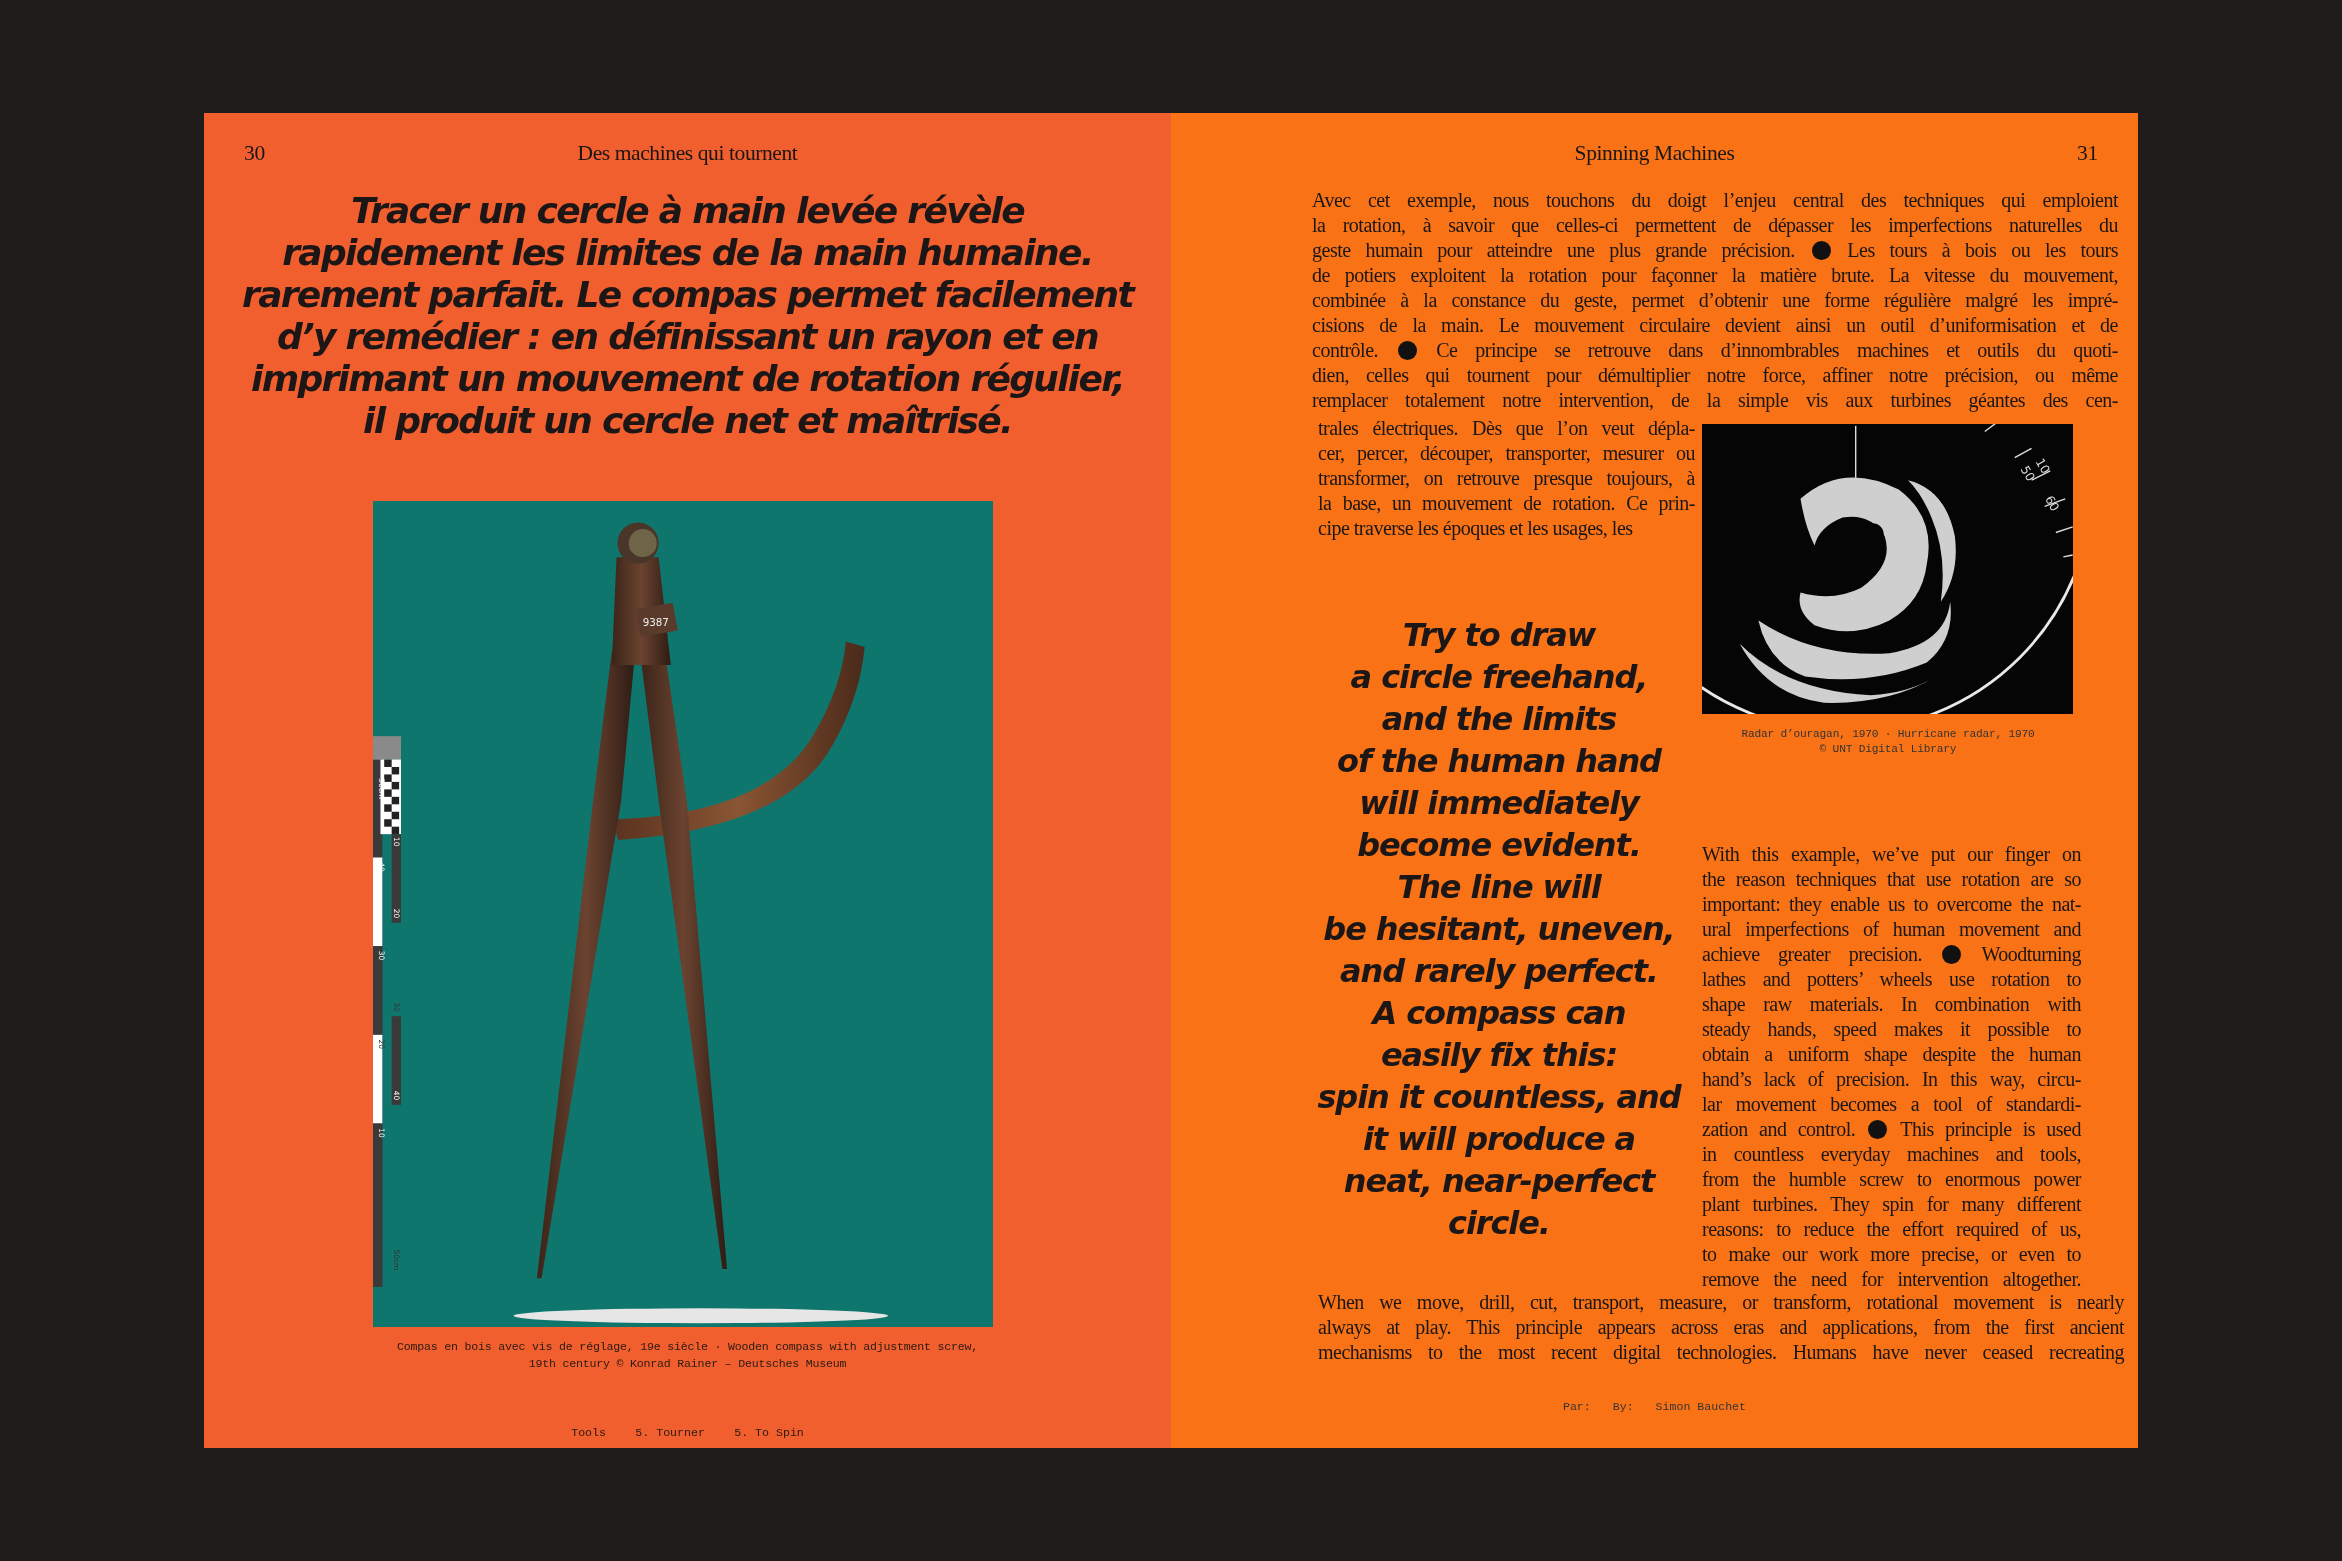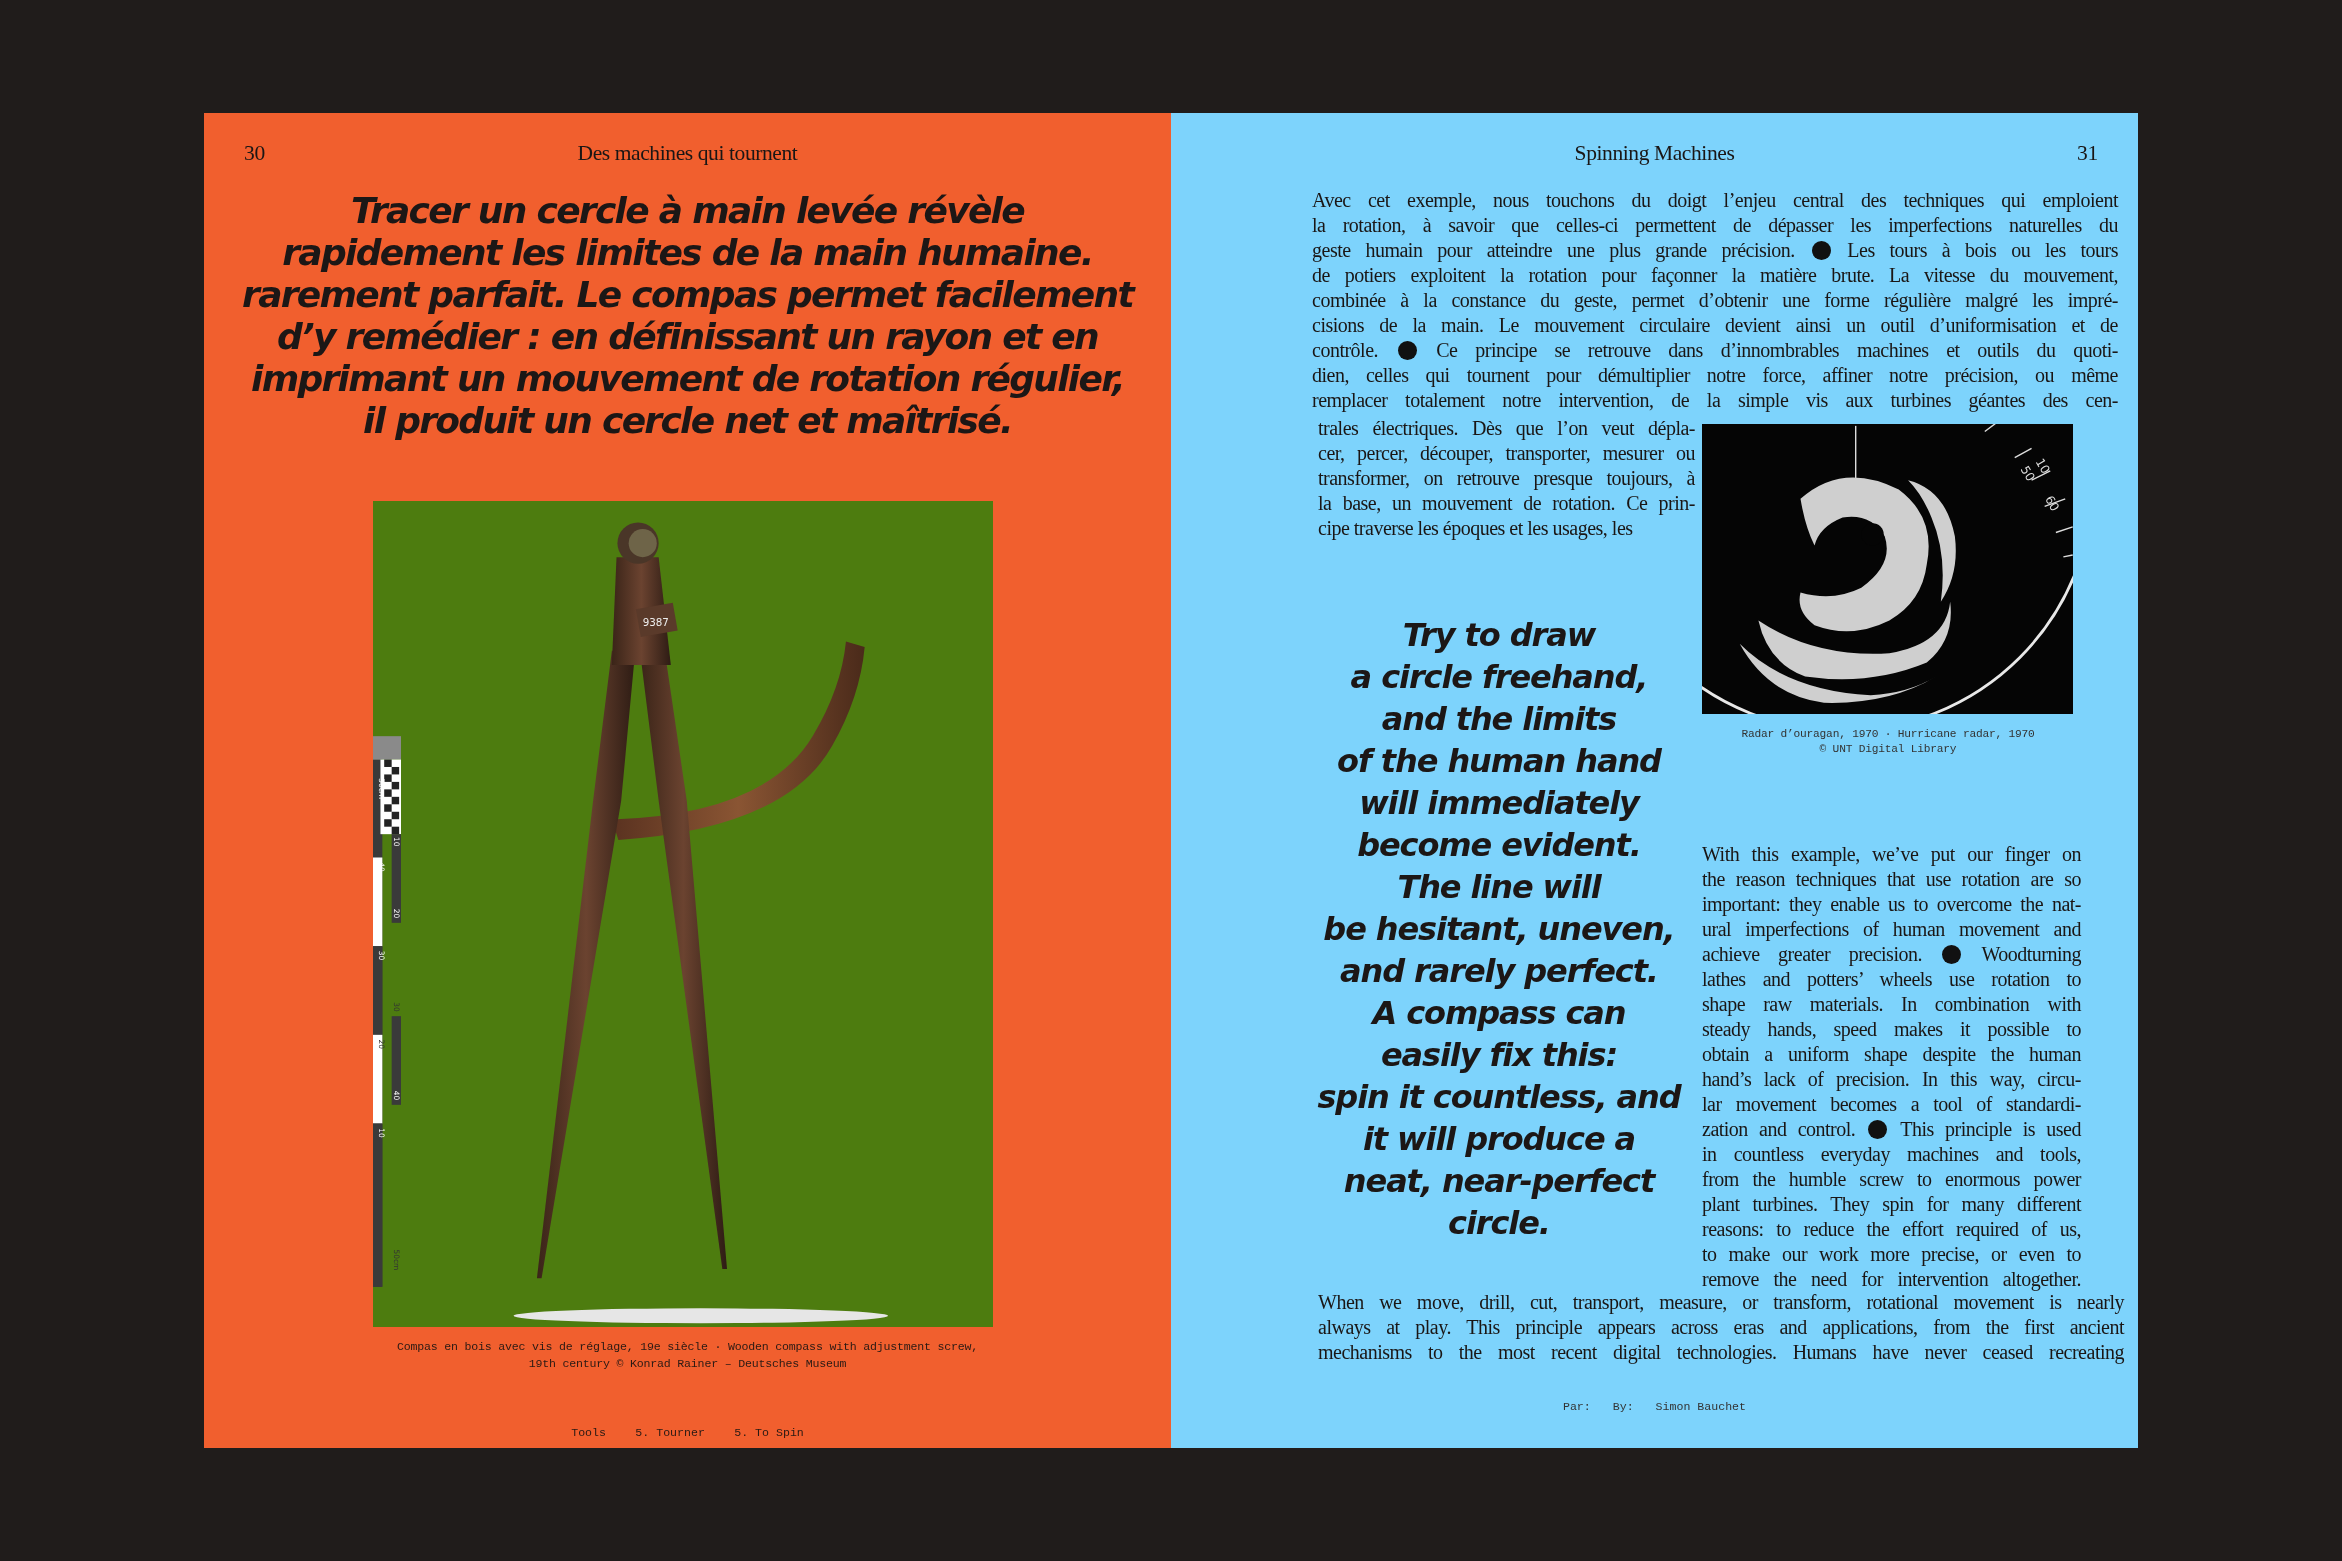--- a/index.html
+++ b/index.html
@@ -2,35 +2,35 @@
 <html style="font-size:15px"><head>
 <meta charset="utf-8">
 <style>
   * { box-sizing: border-box; margin: 0; padding: 0; }
   html, body { width: 2342px; height: 1562px; background: #201c1b; overflow: hidden; }
   body { position: relative; font-family: "Liberation Serif", serif; color: #1a1615; }
 
   .spread { position: absolute; left: 204px; top: 113px; width: 1934px; height: 1335px; display: flex; }
   .page { position: relative; width: 967px; height: 1335px; }
   .page-left { background: #f15f2e; }
-  .page-right { background: #7dd3fc; }
+  .page-right { background: #f97316; }
 
   .folio { position: absolute; top: 28px; font-size: 21.5px; letter-spacing: -0.3px; font-family: "Liberation Serif", serif; }
   .runhead { position: absolute; top: 28px; font-size: 21.5px; letter-spacing: -0.4px; font-family: "Liberation Serif", serif; }
 
   .display {
     font-family: "DejaVu Sans", sans-serif;
     font-weight: bold; font-style: oblique;
     color: #1c1716; text-align: center;
     letter-spacing: -1.7px;
   }
   .left-display { position: absolute; left: 37px; right: 37px; top: 77px; font-size: 36px; line-height: 42px; }
   .left-display span { display: block; white-space: nowrap; }
 
-  .photo-frame { position: absolute; left: 169px; top: 388px; width: 620px; height: 826px; background: #4d7c0f; overflow: hidden; }
+  .photo-frame { position: absolute; left: 169px; top: 388px; width: 620px; height: 826px; background: #0f766e; overflow: hidden; }
   .ruler { position: absolute; left: 0; top: 234px; width: 28px; height: 553px; }
   .caption-mono { font-family: "Liberation Mono", monospace; font-size: 11.6px; line-height: 17px; text-align: center; letter-spacing: -0.2px; }
   .left-caption { position: absolute; left: 112px; right: 112px; top: 1225px; color: #2a1a14; }
   .left-footer { position: absolute; left: 0; right: 0; top: 1287px; text-align: center; font-family: "Liberation Mono", monospace; font-size: 11.6px; color: #2a1a14; margin-top: 26px; }
   .left-footer span { margin: 0 11.2px; }
 
   .body-text { font-family: "Liberation Serif", serif; font-size: 20px; line-height: 25px; letter-spacing: -0.5px; text-align: justify; hyphens: manual; }
   .fr-top { position: absolute; left: 141px; width: 806px; top: 75px; }
   .fr-top span, .fr-col span, .en-col span, .en-bottom span { display: block; text-align: justify; text-align-last: justify; white-space: nowrap; }
   .fr-col { position: absolute; left: 147px; width: 377px; top: 303px; }

